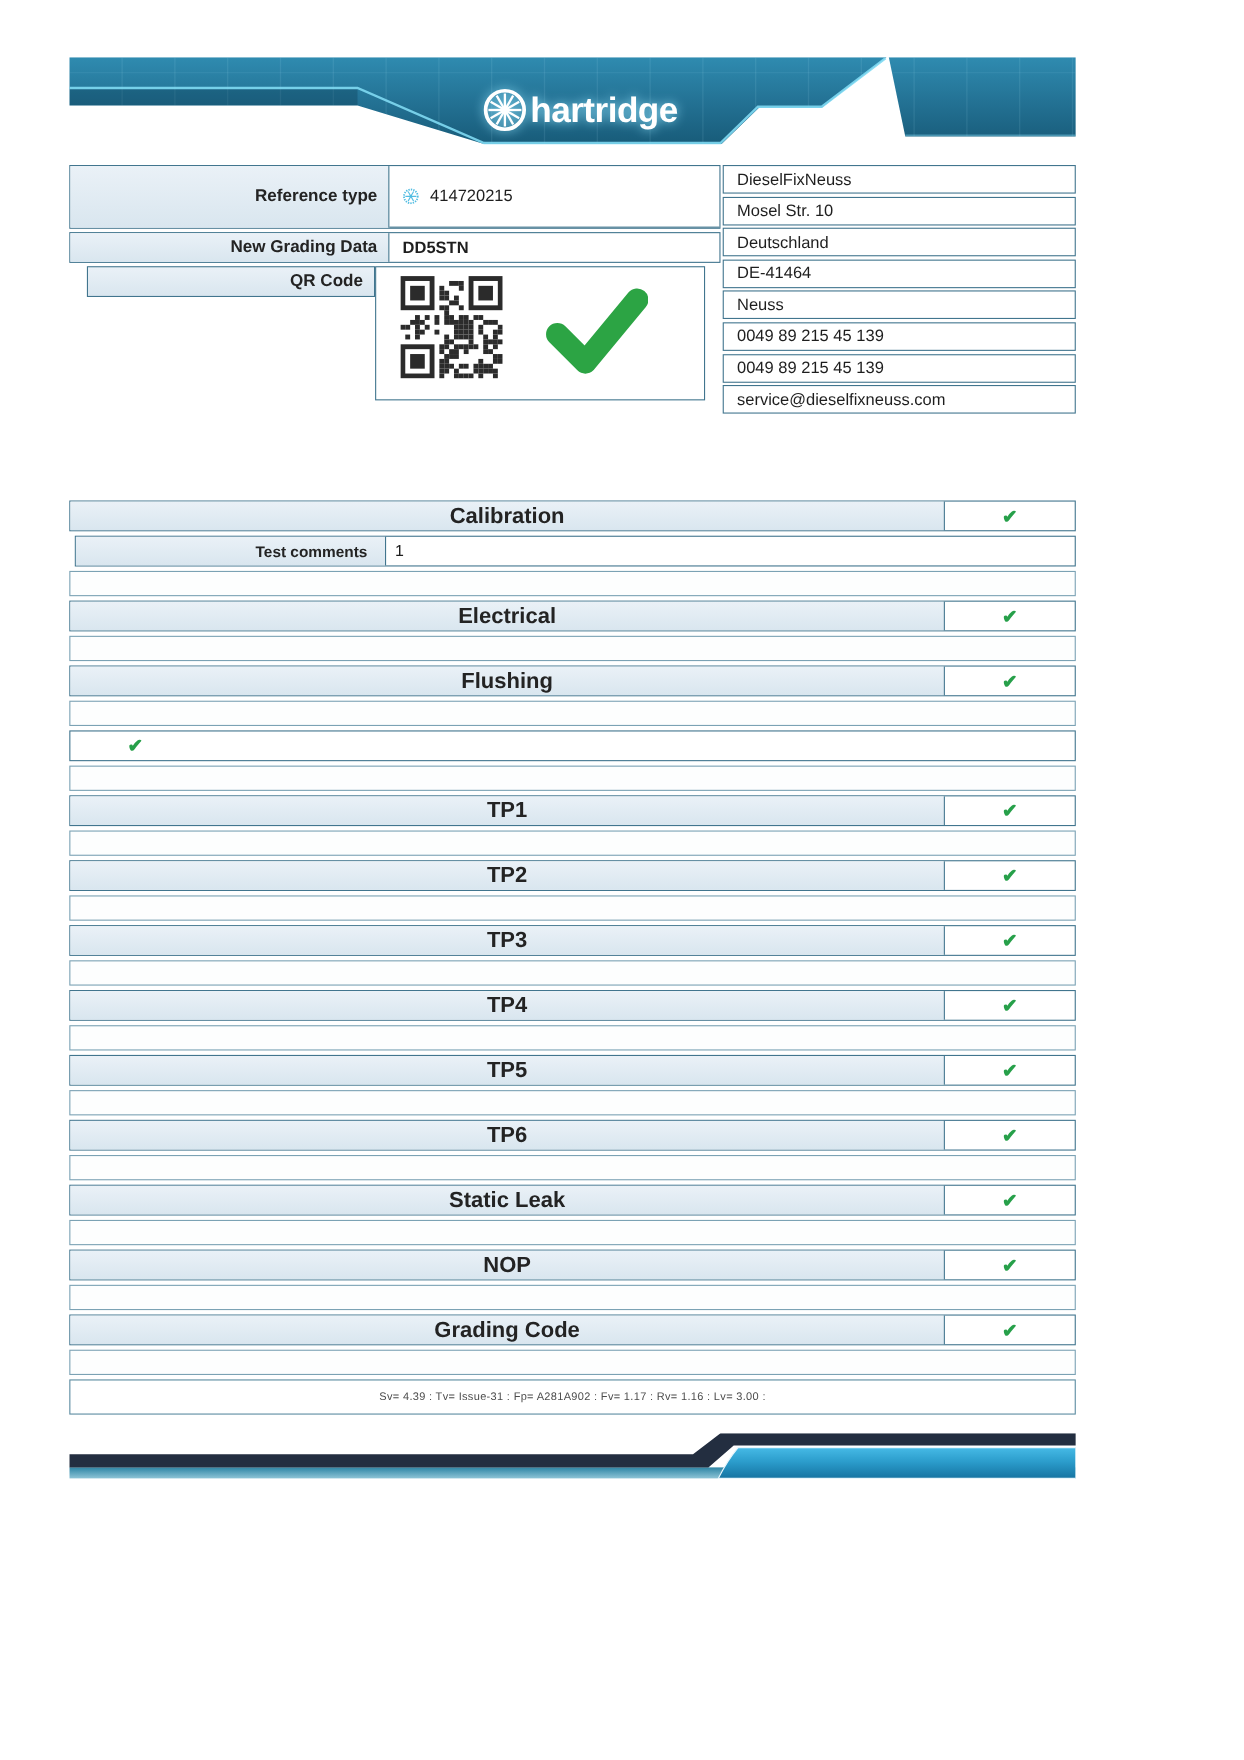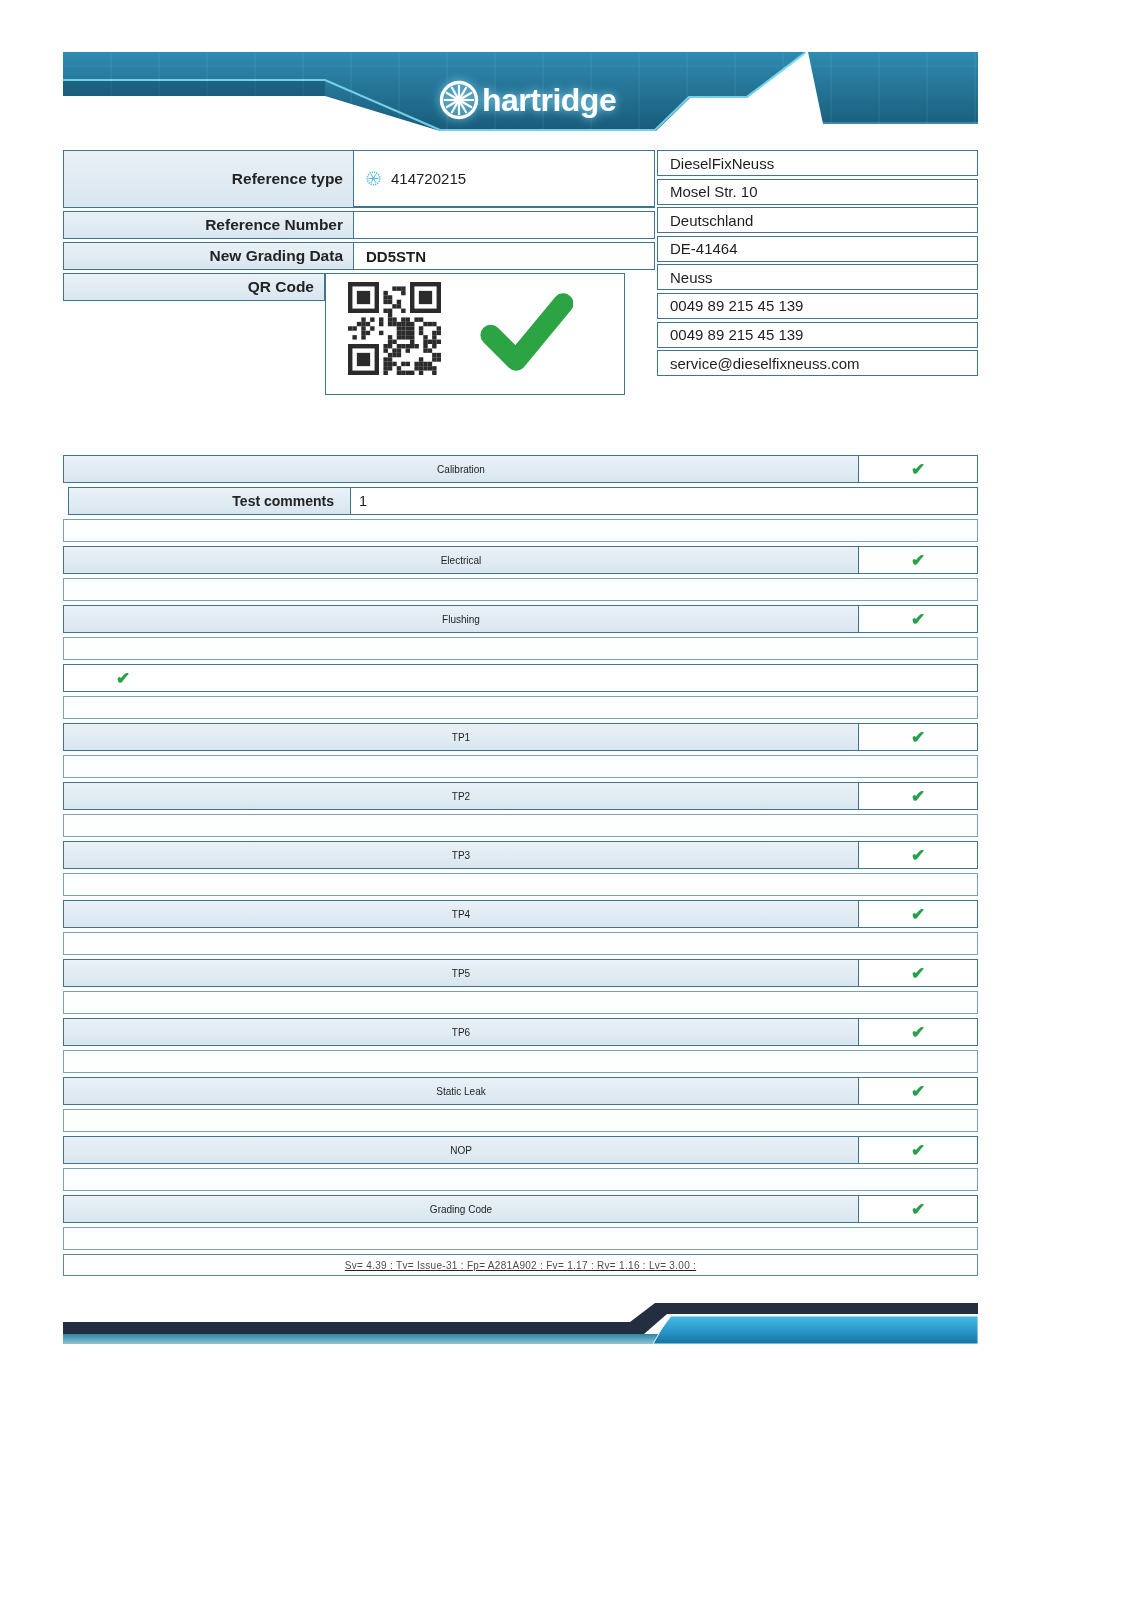--- a/index.html
+++ b/index.html
@@ -21,46 +21,46 @@
   .irow-std{height:28px;}
   .irow-injector{height:58px;}
   .istack{flex:1;display:flex;flex-direction:column;}
   .istack .ival{height:27px;}
   .istack .ival:first-child{border-bottom:1.6px solid #41758e;}
   .bold-val{font-weight:bold;}
   .part-icon{display:inline-flex;margin-right:10px;}
   .irow-qr{display:flex;margin-bottom:0;border:none;background:none;box-shadow:none;}
   .qr-label-box{width:262px;height:28px;border:1.6px solid #41758e;background:linear-gradient(#eaf1f7,#d9e6ef);
           display:flex;align-items:center;justify-content:flex-end;padding-right:10px;
-          font-weight:bold;font-size:15.5px;color:#232323;box-sizing:border-box;}
+          font-weight:bold;font-size:15.5px;color:#232323;box-sizing:border-box;margin-left:16px;}
   .qr-cell{width:300px;height:122px;border:1.6px solid #41758e;margin-left:0.4px;background:#fff;
           box-sizing:border-box;display:flex;align-items:flex-start;padding:8px 0 0 22px;}
   .big-check{margin-left:34px;margin-top:0px;}
 
   .info-right{width:321px;margin-left:2px;}
   .arow{height:26px;border:1.6px solid #41758e;margin-bottom:2.6px;display:flex;align-items:center;
         padding-left:12px;font-size:15px;color:#1e1e1e;background:#fff;box-sizing:border-box;}
 
   
   .tests-area{position:absolute;left:63px;top:455px;width:915px;}
   .srow{height:28px;border:1.6px solid #41758e;margin-bottom:4px;display:flex;background:#fff;
         box-sizing:border-box;box-shadow:inset 0 0 0 1px rgba(255,255,255,.55);}
   .srow-label{flex:1;background:linear-gradient(#eaf1f7,#d9e6ef);border-right:1.6px solid #41758e;
-        display:flex;align-items:center;justify-content:center;font-weight:normal;font-size:10px;color:#232323;}
+        display:flex;align-items:center;justify-content:center;font-weight:bold;font-size:20px;color:#232323;}
   .srow-check{width:118px;display:flex;align-items:center;justify-content:center;
         color:#27a04a;font-size:17px;font-weight:bold;}
   .crow{height:28px;border:1.6px solid #41758e;margin:0 0 4px 5px;display:flex;background:#fff;
         box-sizing:border-box;}
   .crow-label{width:282px;background:linear-gradient(#eaf1f7,#d9e6ef);border-right:1.6px solid #41758e;
         display:flex;align-items:center;justify-content:flex-end;padding-right:16px;
         font-weight:bold;font-size:14px;color:#232323;box-sizing:border-box;}
   .crow-value{flex:1;display:flex;align-items:center;padding-left:8px;font-size:14.5px;color:#1e1e1e;}
   .empty-row{height:23px;border:1.4px solid #7ba2b4;margin-bottom:4px;background:#fdfefe;box-sizing:border-box;}
-  .footer-row{height:22px;border:1.4px solid #5b8ba0;display:flex;align-items:center;justify-content:center;
-        background:#fff;box-sizing:border-box;text-decoration:underline;}
+  .footer-row{height:32px;border:1.4px solid #5b8ba0;display:flex;align-items:center;justify-content:center;
+        background:#fff;box-sizing:border-box;}
   .footer-text{font-size:10px;color:#4c4c4c;letter-spacing:0.3px;}
 
   
   .bottom-banner{position:absolute;left:63px;top:1303px;width:915px;height:46px;}
 </style>
 </head>
 <body>
 
 <div class="page">
 
@@ -146,24 +146,20 @@
                   <line x1="0" y1="0" x2="-6" y2="-10.4"></line>
                     <line x1="0" y1="0" x2="6" y2="-10.4"></line>
                 </g>
               </svg>
             </span>
             <span>414720215</span>
           </div>
         </div>
       </div>
 
-      <div class="irow irow-std">
-        <div class="ilabel">Reference Number</div>
-        <div class="ival"></div>
-      </div>
 
 
       <div class="irow irow-std">
         <div class="ilabel">New Grading Data</div>
         <div class="ival bold-val">DD5STN</div>
       </div>
 
 
       <div class="irow-qr">
         <div class="qr-label-box">QR Code</div>

